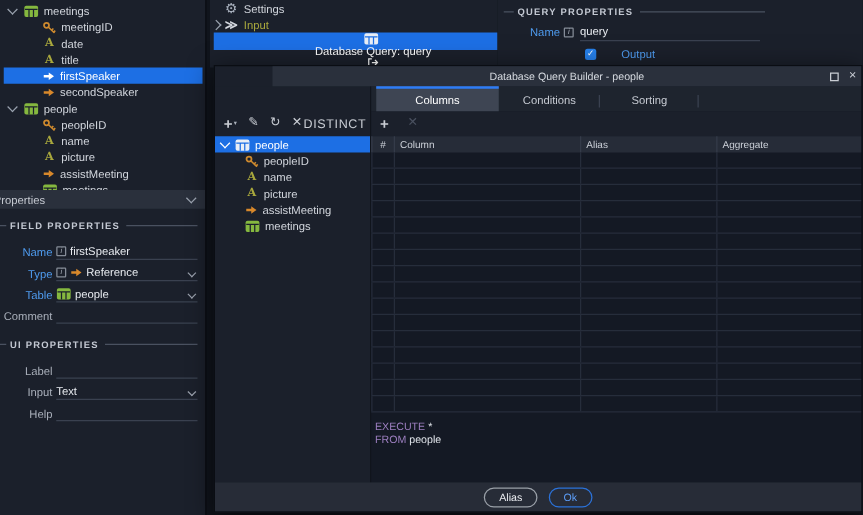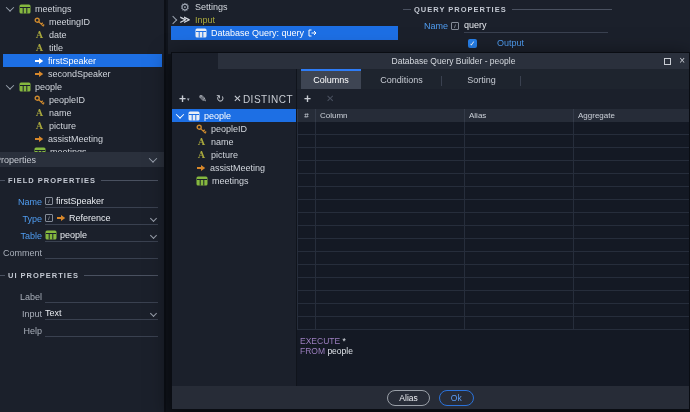--- a/index.html
+++ b/index.html
@@ -40,21 +40,21 @@
   .blue { color:#4f9cf0; }
   .grey-l { color:#a9afba; }
   .f-ctl { flex:1; height:13px; margin:0 6px 0 3px; border-bottom:1px solid #3a4150; display:flex; align-items:center; gap:3px; color:#e8ebf0; min-width:0; }
   .dd { width:5px; height:5px; border-right:1.2px solid #9aa0ac; border-bottom:1.2px solid #9aa0ac; transform:rotate(45deg); margin-left:auto; margin-right:2px; flex:none; }
   .info { width:8px; height:8px; border:1px solid #858c98; border-radius:1px; font-size:6px; line-height:6px; text-align:center; color:#aab0bb; flex:none; font-style:italic; }
   .mt8 { margin-top:8px; } .mt10 { margin-top:10px; }
   
   .mid-panel { position:absolute; left:168px; top:0; width:230px; height:54px; background:#1b202b; }
   .mid-panel .trow { padding-left:2px; }
   .mid-panel .sp { width:9px; flex:none; display:inline-block; }
-  .mid-panel .trow.selected { height:14px; margin-left:3px; padding-left:24px; }
+  .mid-panel .trow.selected { height:14px; margin-left:3px; padding-left:24px;flex-direction:column; }
   
   .right-panel { position:absolute; left:398px; top:0; width:292px; height:54px; background:#1b202b; }
   .right-panel .section-head { margin-top:5px; padding-right:72px; }
   .right-panel .section-head::before { width:8px; margin-left:5px; }
   .qp-name { display:flex; align-items:center; height:15px; margin:4px 82px 0 26px; font-size:9px; gap:3px; }
   .qp-name .uline { flex:1; align-self:stretch; border-bottom:1px solid #3a4150; display:flex; align-items:center; color:#e8ebf0; margin-left:2px; }
   .qp-output { display:flex; align-items:center; margin:5px 0 0 70px; font-size:9px; gap:20px; }
   .checkbox { width:9px; height:9px; background:#2680eb; border-radius:2px; color:#fff; font-size:7px; line-height:9px; text-align:center; }
   
   .dialog { position:absolute; left:171px; top:52px; width:519px; height:358px; background:#1b202b; border:1px solid #0a0d13; box-shadow:0 5px 20px rgba(0,0,0,.65); display:flex; flex-direction:column; }
@@ -72,21 +72,21 @@
   .tool.caret { font-size:5px; margin-left:1px; color:#aab0bb; }
   .tool.gap { margin-left:9px; }
   .tool.disabled { color:#4a5160; }
   .distinct { margin-left:auto; margin-right:3px; font-size:10px; letter-spacing:0.5px; color:#c9cdd4; }
   .d-tree .trow { height:13px; }
   .d-tree .lvl0 { padding-left:5px; }
   .d-tree .lvl1 { padding-left:24px; }
   .d-right { flex:1; display:flex; flex-direction:column; border-left:1px solid #10141c; min-width:0; background:#141924; }
   .d-tabs { height:20px; flex:none; background:#1e242e; display:flex; padding-left:4px; }
   .tab { display:flex; align-items:center; justify-content:center; font-size:9px; color:#c6cad2; border-top:2px solid transparent; position:relative; }
-  .tab.t0 { width:60px; } .tab.t1 { width:81px; } .tab.t2 { width:79px; }
+  .tab.t0 { width:98px; } .tab.t1 { width:81px; } .tab.t2 { width:79px; }
   .tab.active { background:#3e4553; border-top-color:#2e7cf6; color:#fff; }
   .tab.divided::after { content:""; position:absolute; right:0; top:5px; width:1px; height:10px; background:#3a4150; }
   .d-toolbar-r { height:20px; flex:none; background:#1b202b; display:flex; align-items:center; padding-left:7px; gap:15px; }
   .t-head { display:grid; grid-template-columns:18px 149px 109px 1fr; height:13px; background:#262c38; font-size:8px; color:#ccd1d9; flex:none; }
   .t-head > div { display:flex; align-items:center; padding-left:4px; border-left:1px solid #343b49; overflow:hidden; }
   .t-head > div:first-child { justify-content:center; padding-left:0; }
   .t-body { flex:none; }
   .t-row { display:grid; grid-template-columns:18px 149px 109px 1fr; height:13px; border-bottom:1px solid #262d3b; }
   .t-row > div { border-left:1px solid #262d3b; }
   .d-sql { flex:1; padding:6px 0 0 3px; font-size:8.5px; line-height:10px; color:#dfe3e9; }

